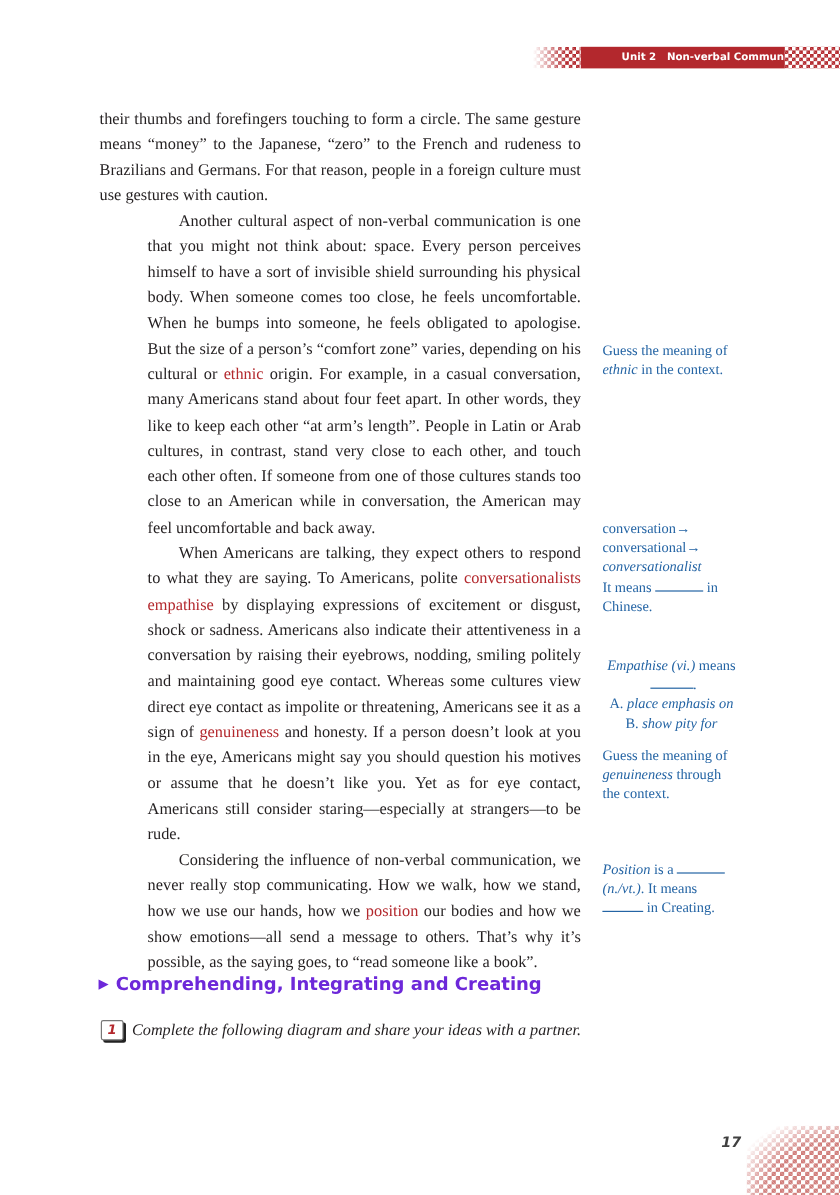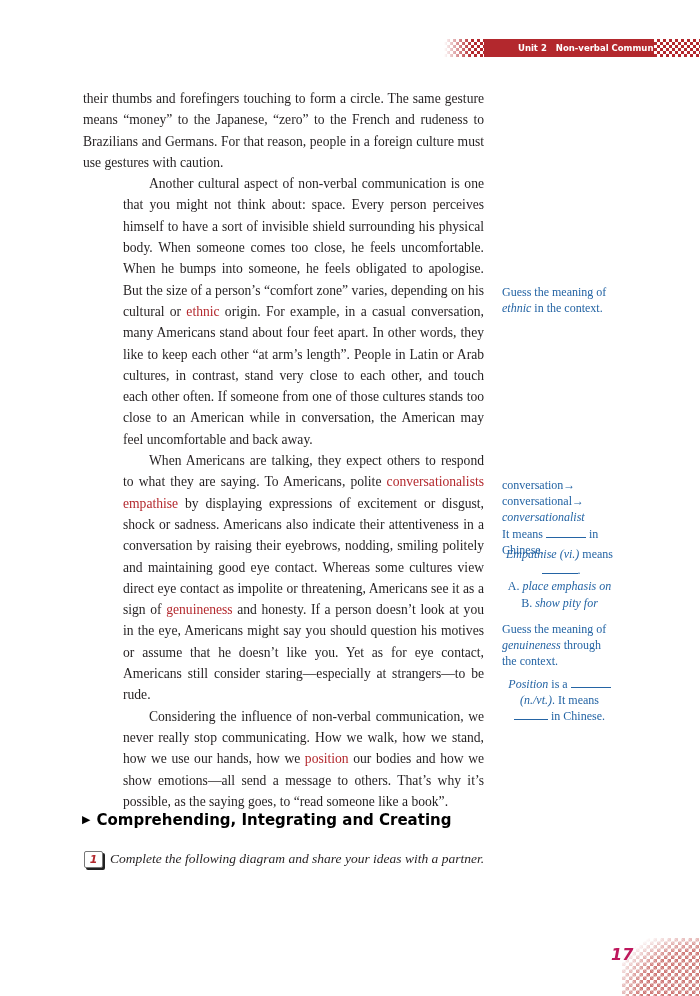--- a/index.html
+++ b/index.html
@@ -51,40 +51,40 @@
     position: absolute; left: 502px; width: 115px;
     font-size: 12px; line-height: 16.2px; color: #2464a4;
   }
   .note i { font-style: italic; }
   .blank { display: inline-block; border-bottom: 1px solid #2464a4; height: 11px; vertical-align: baseline; }
 
   
   .section {
     position: absolute; left: 82px; top: 811px;
     font-family: "DejaVu Sans", sans-serif; font-weight: bold; font-size: 15px;
-    color: #000000; white-space: nowrap;
+    color: #6d28d9; white-space: nowrap;
   }
   .section .tri { font-size: 11px; margin-right: 6px; vertical-align: 2px; }
 
   
   .task { position: absolute; left: 84px; top: 849px; white-space: nowrap; }
   .task .num {
     display: inline-block; width: 17px; height: 15px;
     border: 1px solid #777; border-radius: 2px; box-shadow: 2px 2px 0 #222;
     text-align: center; font-family: "DejaVu Sans", sans-serif; font-weight: bold;
     font-style: italic; font-size: 11px; line-height: 15px; color: #b3282d;
     background: #fff; vertical-align: middle; margin-right: 7px;
   }
   .task .text { font-style: italic; font-size: 13.5px; vertical-align: middle; }
 
   
   .pagenum {
     position: absolute; left: 601px; top: 945px;
     font-family: "DejaVu Sans", sans-serif; font-weight: bold; font-style: italic;
-    font-size: 16px; color: #be185d; margin-left: 10px;
+    font-size: 12px; color: #404040;
   }
   .footer-deco {
     position: absolute; left: 622px; top: 938px; width: 78px; height: 58px;
     background-image:
       linear-gradient(45deg, #c0504d 25%, transparent 25%, transparent 75%, #c0504d 75%),
       linear-gradient(45deg, #c0504d 25%, transparent 25%, transparent 75%, #c0504d 75%);
     background-size: 7px 7px; background-position: 0 0, 3.5px 3.5px;
     opacity: 0.75;
     -webkit-mask-image: radial-gradient(ellipse at 100% 100%, #000 55%, transparent 85%);
     mask-image: radial-gradient(ellipse at 100% 100%, #000 55%, transparent 85%);
@@ -106,45 +106,45 @@
   <p class="indent"><span>Another cultural aspect of non-verbal communication is one that you might not think about: space. Every person perceives himself to have a sort of invisible shield surrounding his physical body. When someone comes too close, he feels uncomfortable. When he bumps into someone, he feels obligated to apologise. But the size of a person’s “comfort zone” varies, depending on his cultural or </span><span class="hl">ethnic</span><span> origin. For example, in a casual conversation, many Americans stand about four feet apart. In other words, they like to keep each other “at arm’s length”. People in Latin or Arab cultures, in contrast, stand very close to each other, and touch each other often. If someone from one of those cultures stands too close to an American while in conversation, the American may feel uncomfortable and back away.</span></p>
   <p class="indent"><span>When Americans are talking, they expect others to respond to what they are saying. To Americans, polite </span><span class="hl">conversationalists</span><span> </span><span class="hl">empathise</span><span> by displaying expressions of excitement or disgust, shock or sadness. Americans also indicate their attentiveness in a conversation by raising their eyebrows, nodding, smiling politely and maintaining good eye contact. Whereas some cultures view direct eye contact as impolite or threatening, Americans see it as a sign of </span><span class="hl">genuineness</span><span> and honesty. If a person doesn’t look at you in the eye, Americans might say you should question his motives or assume that he doesn’t like you. Yet as for eye contact, Americans still consider staring—especially at strangers—to be rude.</span></p>
   <p class="indent"><span>Considering the influence of non-verbal communication, we never really stop communicating. How we walk, how we stand, how we use our hands, how we </span><span class="hl">position</span><span> our bodies and how we show emotions—all send a message to others. That’s why it’s possible, as the saying goes, to “read someone like a book”.</span></p>
 </div>
 
 <div class="note" style="top:284px;">
   <span>Guess the meaning of</span><br>
   <i>ethnic</i><span> in the context.</span>
 </div>
 
-<div class="note" style="top:477px;">
+<div class="note" style="top:432px;">
   <span>conversation→</span><br>
   <span>conversational→</span><br>
   <i>conversationalist</i><br>
   <span>It means </span><span class="blank" style="width:40px;"></span><span> in</span><br>
   <span>Chinese.</span>
 </div>
 
 <div class="note" style="top:546px;text-align:center;">
   <i>Empathise</i> <i>(vi.)</i><span> means</span><br>
   &nbsp;<span class="blank" style="width:36px;"></span><span>.</span><br>
   <span>A. </span><i>place emphasis on</i><br>
   <span>B. </span><i>show pity for</i>
 </div>
 
 <div class="note" style="top:621px;">
   <span>Guess the meaning of</span><br>
   <i>genuineness</i><span> through</span><br>
   <span>the context.</span>
 </div>
 
-<div class="note" style="top:676px;text-align:center;">
+<div class="note" style="top:716px;">
   <i>Position</i><span> is a </span><span class="blank" style="width:40px;"></span><br>
   <i>(n./vt.)</i><span>. It means</span><br>
-  <span class="blank" style="width:34px;"></span><span> in Chinese.</span>
+  <span class="blank" style="width:34px;"></span><span> in Creating.</span>
 </div>
 
 <div class="section">
   <span class="tri">▶</span><span>Comprehending, Integrating and Creating</span>
 </div>
 
 <div class="task">
   <span class="num">1</span><span class="text">Complete the following diagram and share your ideas with a partner.</span>
 </div>
 

